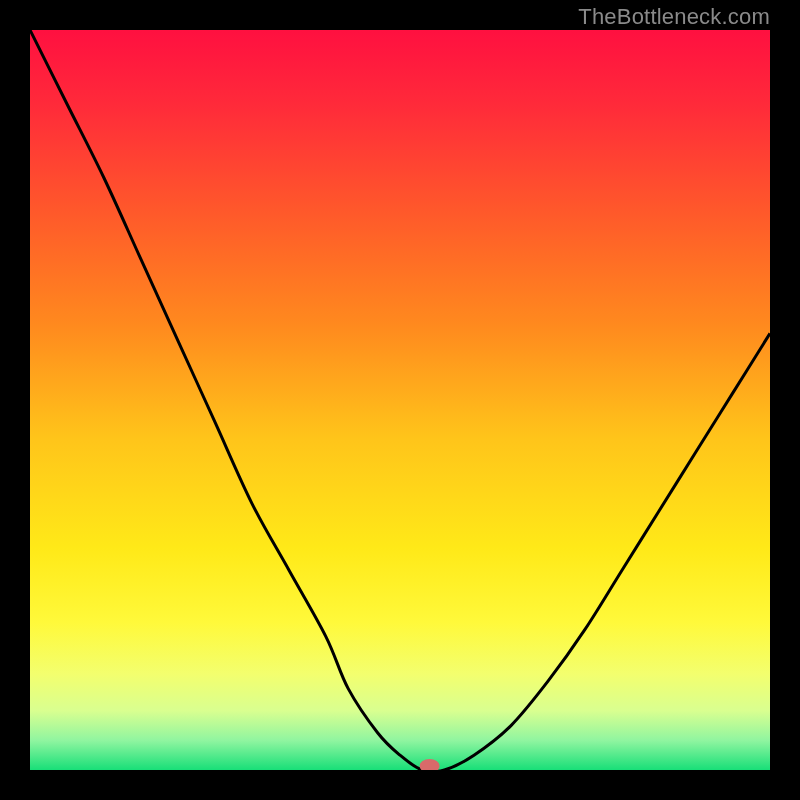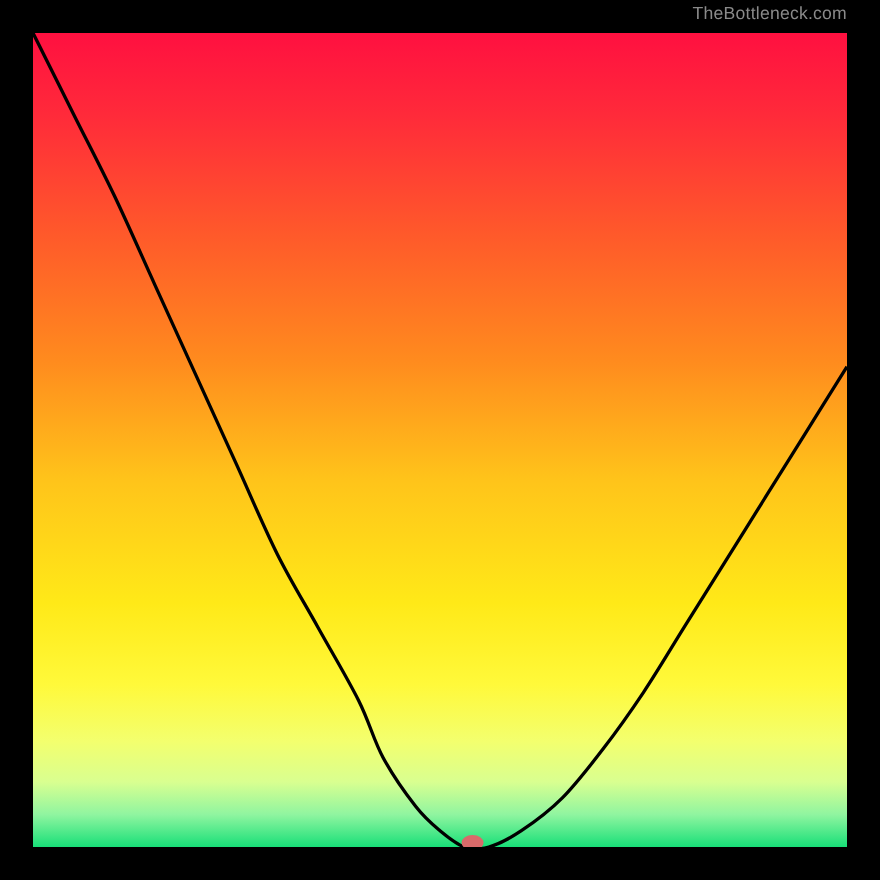--- a/index.html
+++ b/index.html
@@ -17,21 +17,21 @@
     left: 30px;
     width: 740px;
     height: 740px;
     background: #000;
   }
   .attribution {
     position: absolute;
     top: 4px;
     right: 30px;
     color: #8a8a8a;
-    font-size: 16px;
+    font-size: 22px;
     font-weight: 400;
     letter-spacing: 0.2px;
   }
   svg {
     display: block;
   }
 </style>
 </head>
 <body>
 

